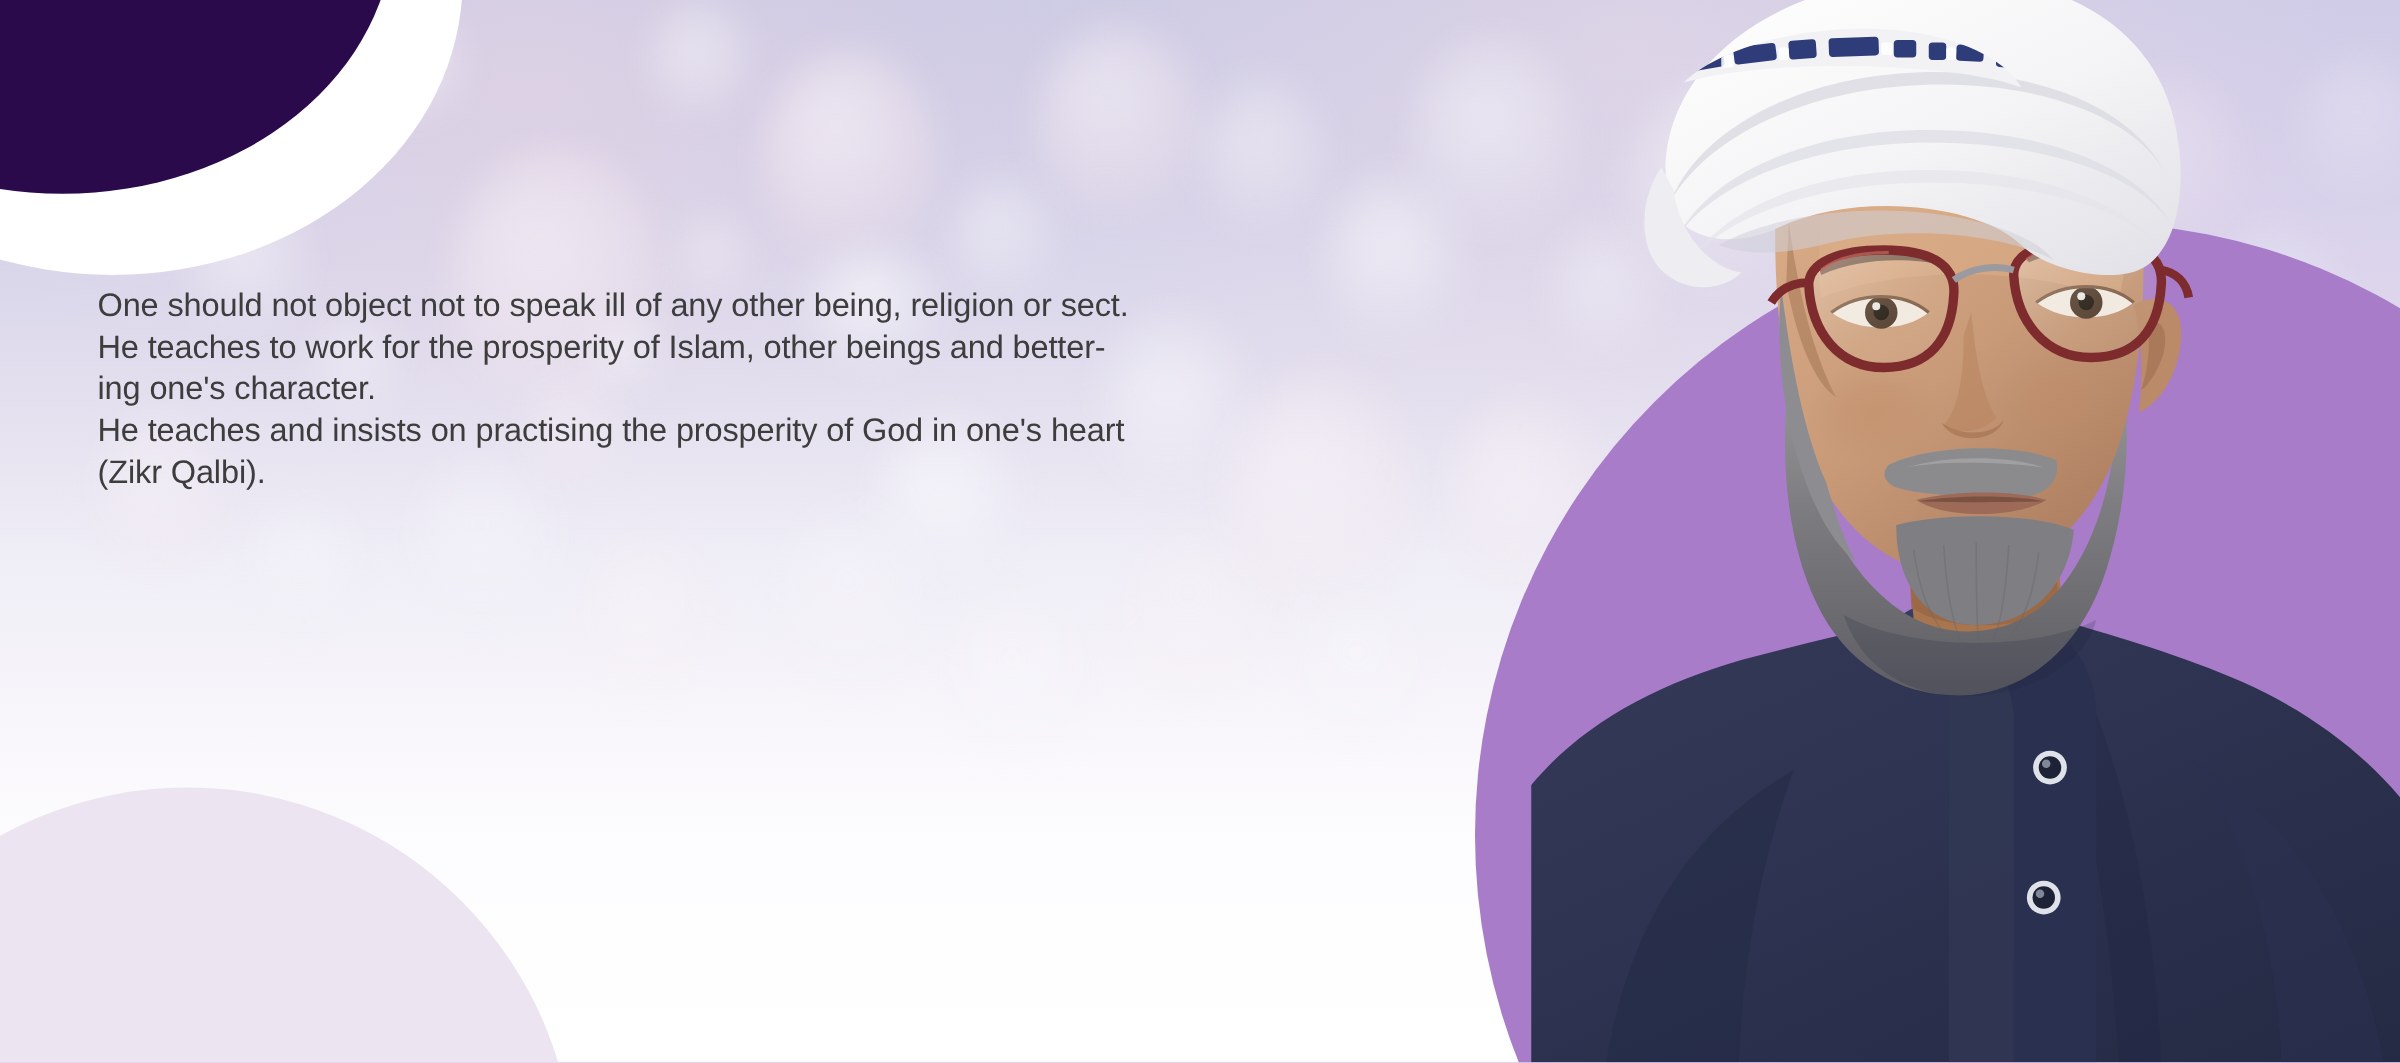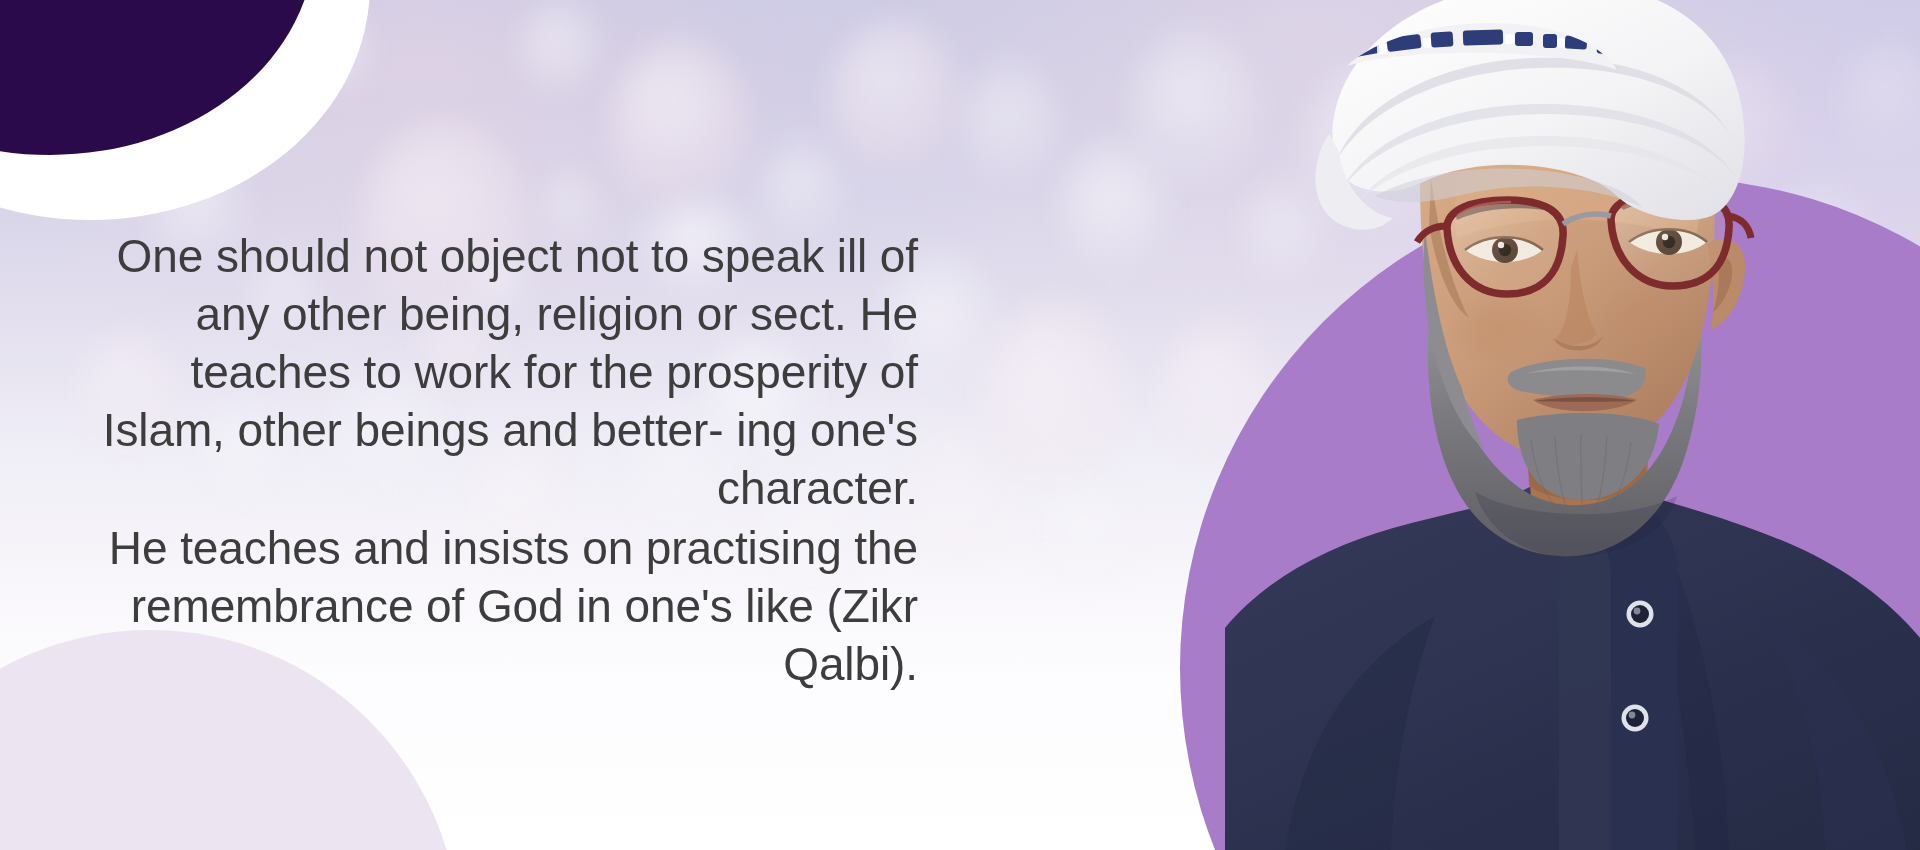--- a/index.html
+++ b/index.html
@@ -65,23 +65,23 @@
     width:980px; height:980px;
     border-radius:50%;
     background:#a87cc9;
   }
 
   
   .quote-block {
     position:absolute;
     left:78px; top:228px;
     width:840px;
-    text-align:right;
+    text-align:left;
     color:#3d3d3d;
-    font-size:46px;
+    font-size:26px;
     line-height:1.26;
     font-weight:400;
     letter-spacing:-0.1px;
     z-index:40;
   }
   .quote-para { margin:0; white-space:pre-line; }
   .quote-para + .quote-para { margin-top:2px; }
 
   
   .portrait { position:absolute; left:1225px; top:0; width:700px; height:850px; z-index:30; }
@@ -136,21 +136,21 @@
       <div class="bokeh" style="left: 1540px; top: 380px; width: 100px; height: 120px; background: radial-gradient(circle at 45% 40%, rgba(255, 255, 255, 0.2), rgba(239, 238, 248, 0.1) 58%, rgba(232, 231, 245, 0) 82%);"></div>
     </div>
 
   <div class="deco-topleft-ring"></div>
   <div class="deco-topleft"></div>
   <div class="deco-bottomleft"></div>
   <div class="deco-right-purple"></div>
 
   <div class="quote-block">
     <p class="quote-para">One should not object not to speak ill of any other being, religion or sect. He teaches to work for the prosperity of Islam, other beings and better- ing one's character.</p>
-    <p class="quote-para">He teaches and insists on practising the remembrance of God in one's like (Zikr Qalbi).</p>
+    <p class="quote-para">He teaches and insists on practising the prosperity of God in one's heart (Zikr Qalbi).</p>
   </div>
 
   <div class="portrait">
     <svg viewBox="0 0 700 850" xmlns="http://www.w3.org/2000/svg" aria-hidden="true">
       <defs>
         <linearGradient id="gKurta" x1="0" y1="0" x2="1" y2="1">
           <stop offset="0%" stop-color="#343a57"></stop>
           <stop offset="45%" stop-color="#2d3350"></stop>
           <stop offset="100%" stop-color="#242a43"></stop>
         </linearGradient>

